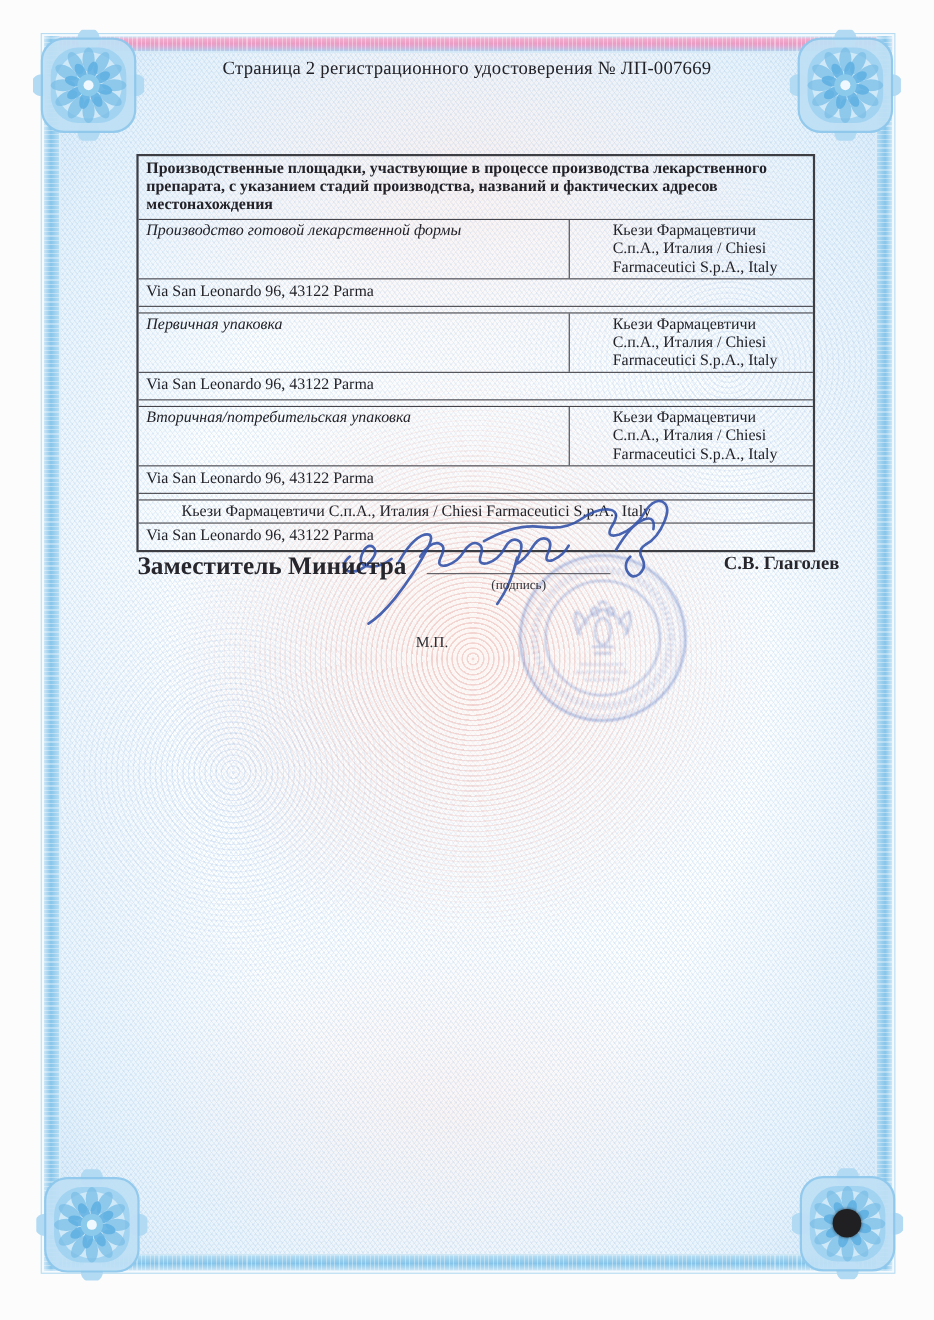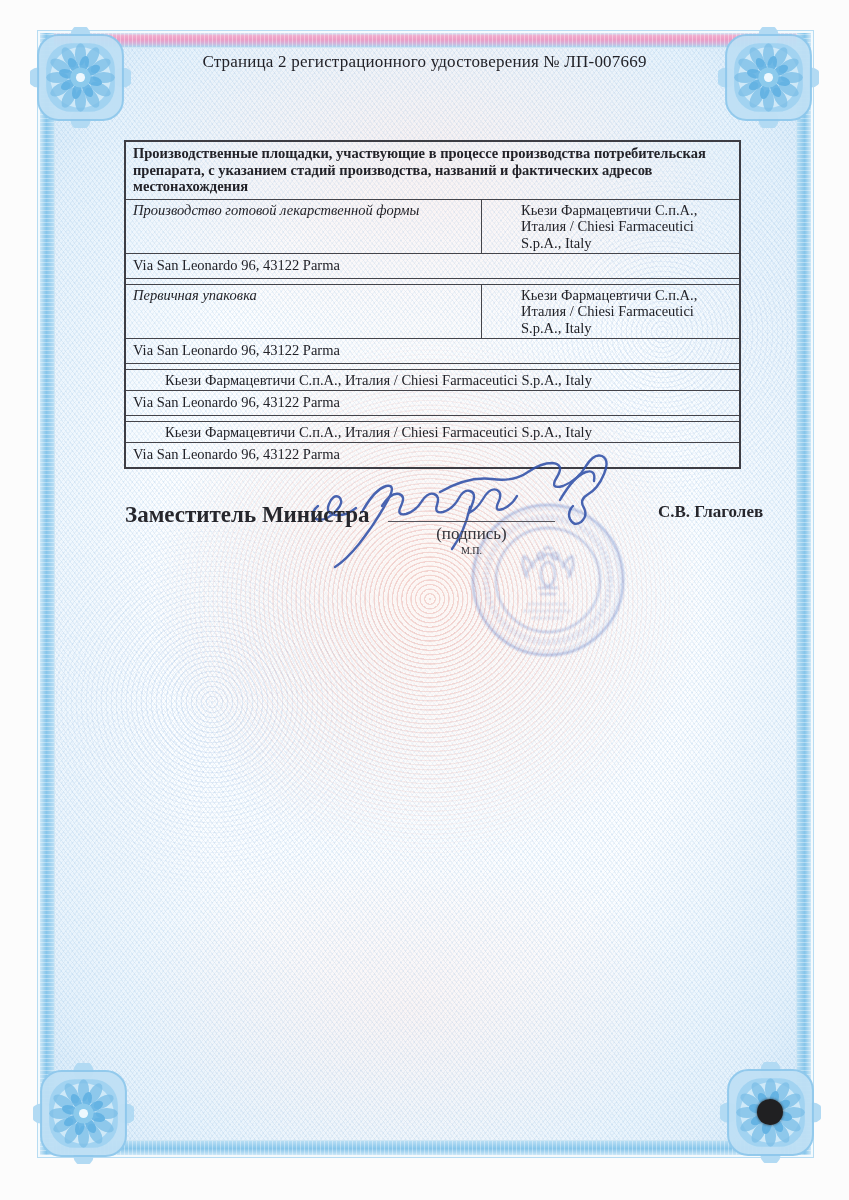--- a/index.html
+++ b/index.html
@@ -92,43 +92,43 @@
   }
 
   .prod-table {
     position:absolute; left:124px; top:140px; width:617px;
     border:2px solid #3d3d44; font-size:14.5px; line-height:16.5px; color:#222228;
     background:rgba(255,255,255,0.08);
   }
   .t-header { padding:3px 7px 4px 7px; font-weight:bold; border-bottom:1px solid #44444a; }
   .t-row   { display:flex; border-bottom:1px solid #44444a; }
   .t-cell-stage {
-    width:356px; padding:2px 7px; font-style:italic; border-right:1px solid #44444a;
+    width:392px; padding:2px 7px; font-style:italic; border-right:1px solid #44444a;
   }
   .t-cell-company { flex:1; padding:2px 7px;margin-left:32px; }
   .t-addr  { padding:3px 22px 4px 7px; border-bottom:1px solid #44444a; }
   .t-addr.last { border-bottom:none; }
   .t-spacer { height:6px; border-bottom:1px solid #44444a; }
 
   .sig-title {
     position:absolute; left:125px; top:502px; font-weight:bold; font-size:23px;
   }
   .sig-name {
     position:absolute; left:658px; top:502px; font-weight:bold; font-size:17px;
   }
   .sig-line {
     position:absolute; left:388px; top:521px; width:167px; border-top:1.4px solid #55555c;
   }
   .sig-caption {
     position:absolute; left:378px; top:524px; width:187px;
-    text-align:center; font-size:17px; color:#33333a;
+    text-align:center; font-size:12px; color:#33333a;
   }
   .sig-mp {
-    position:absolute; left:378px; top:545px; width:187px;
-    text-align:center; font-size:10px; color:#2c2c33;
+    position:absolute; left:378px; top:577px; width:187px;
+    font-size:14px; color:#2c2c33;
   }
   .stamp-svg { position:absolute; left:468px; top:500px; }
   .sign-svg  { position:absolute; left:295px; top:450px; }
 </style>
 </head>
 <body>
 
 <svg width="0" height="0" style="position:absolute" aria-hidden="true">
   <defs>
     <g id="rosette-def">
@@ -194,37 +194,38 @@
     </svg>
   <svg class="rosette br" viewBox="0 0 100 100">
       <use href="#rosette-def"></use>
     </svg>
 
   <div class="content">
 
     <div class="doc-header">Страница 2 регистрационного удостоверения № ЛП-007669</div>
 
     <div class="prod-table">
-      <div class="t-header">Производственные площадки, участвующие в процессе производства потребительская препарата, с указанием стадий производства, названий и фактических адресов местонахождения</div>
+      <div class="t-header">Производственные площадки, участвующие в процессе производства лекарственного препарата, с указанием стадий производства, названий и фактических адресов местонахождения</div>
 
       <div class="t-row">
         <div class="t-cell-stage">Производство готовой лекарственной формы</div>
         <div class="t-cell-company">Кьези Фармацевтичи С.п.А., Италия / Chiesi Farmaceutici S.p.A., Italy</div>
       </div>
       <div class="t-addr">Via San Leonardo 96, 43122 Parma</div>
       <div class="t-spacer"></div>
 
       <div class="t-row">
         <div class="t-cell-stage">Первичная упаковка</div>
         <div class="t-cell-company">Кьези Фармацевтичи С.п.А., Италия / Chiesi Farmaceutici S.p.A., Italy</div>
       </div>
       <div class="t-addr">Via San Leonardo 96, 43122 Parma</div>
       <div class="t-spacer"></div>
 
       <div class="t-row">
+        <div class="t-cell-stage">Вторичная/потребительская упаковка</div>
         <div class="t-cell-company">Кьези Фармацевтичи С.п.А., Италия / Chiesi Farmaceutici S.p.A., Italy</div>
       </div>
       <div class="t-addr">Via San Leonardo 96, 43122 Parma</div>
       <div class="t-spacer"></div>
 
       <div class="t-row">
         <div class="t-cell-company">Кьези Фармацевтичи С.п.А., Италия / Chiesi Farmaceutici S.p.A., Italy</div>
       </div>
       <div class="t-addr last">Via San Leonardo 96, 43122 Parma</div>
     </div>

